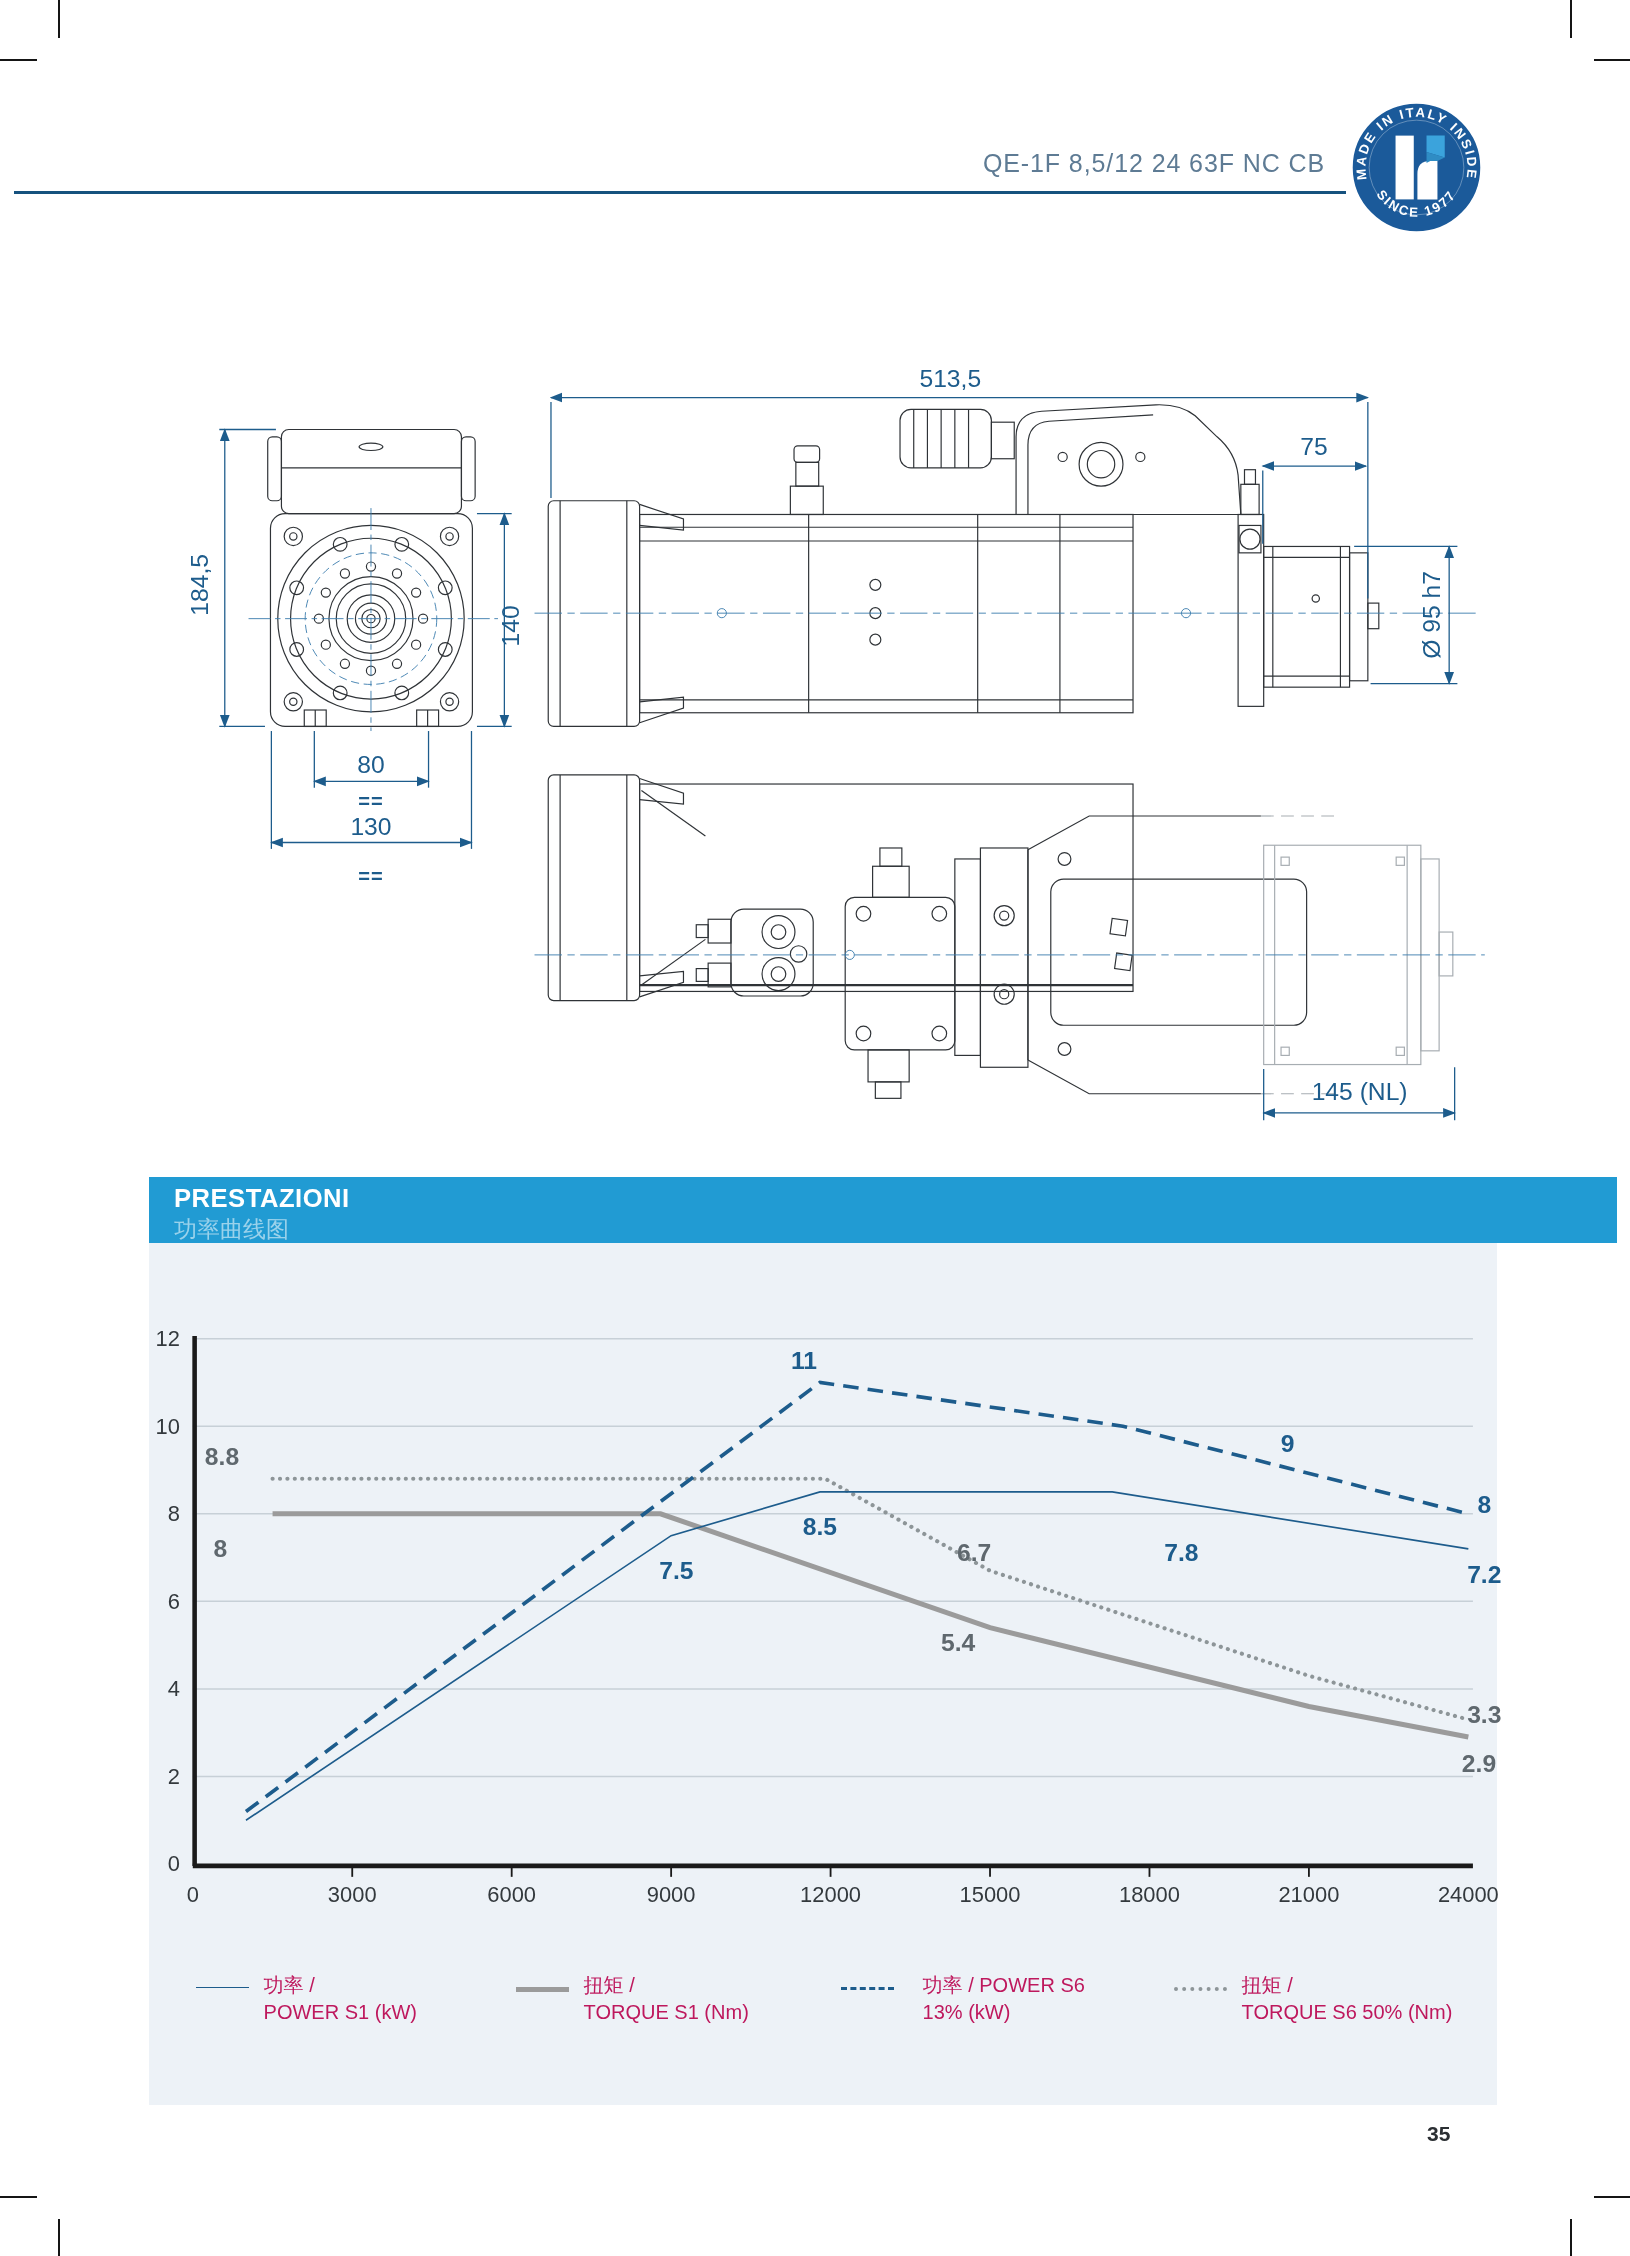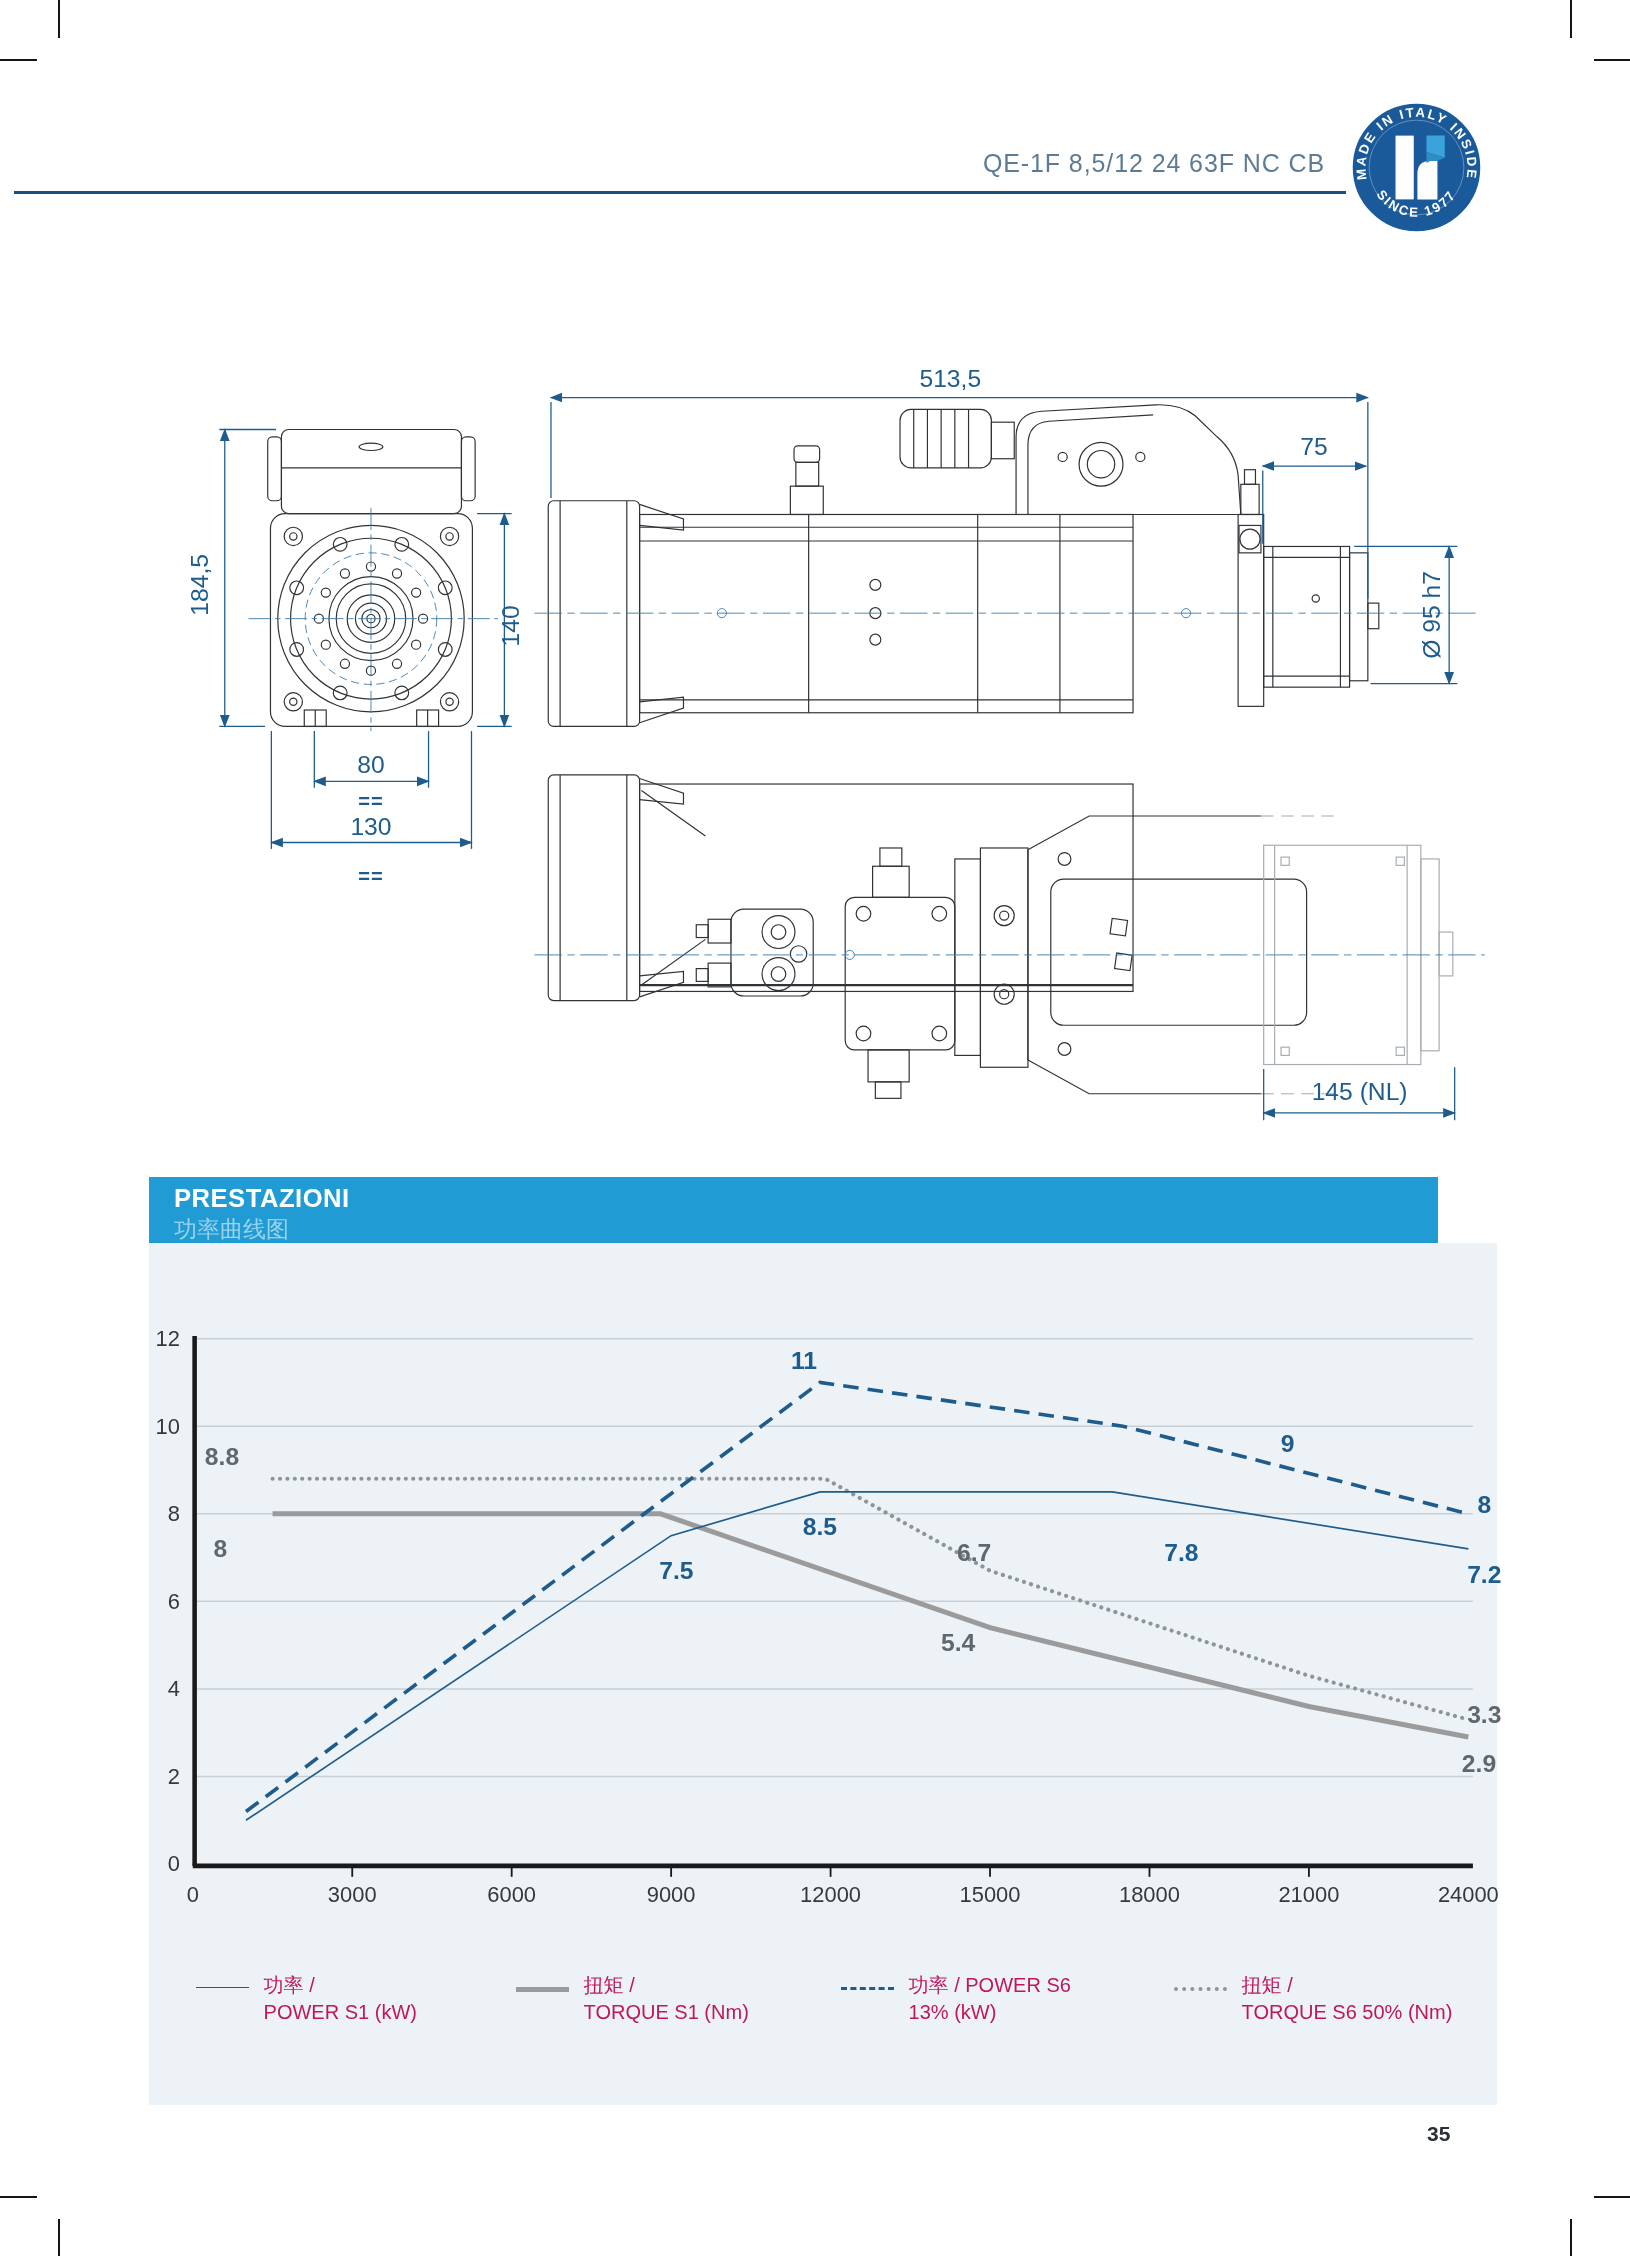--- a/index.html
+++ b/index.html
@@ -9,21 +9,21 @@
   
   .doc-title{position:absolute;top:149px;right:306px;font-size:25px;letter-spacing:0.9px;
              color:#5e7b94;white-space:nowrap;}
   .header-rule{position:absolute;left:13.7px;top:191px;width:1332px;height:2.7px;background:#16527e;}
   .badge{position:absolute;left:1350px;top:101px;width:133px;height:133px;}
   
   .drawings{position:absolute;left:0;top:0;width:1631px;height:2257px;pointer-events:none;}
   text.dim{fill:#1d5c8c;font-family:"Liberation Sans",sans-serif;font-size:27px;}
   text.dimeq{fill:#1d5c8c;font-family:"Liberation Sans",sans-serif;font-size:22px;font-weight:bold;letter-spacing:1px;}
   
-  .perf-bar{position:absolute;left:149px;top:1177px;width:1289px;height:66px;background:#219bd3;}
+  .perf-bar{position:absolute;left:149px;top:1177px;width:1468px;height:66px;background:#219bd3;}
   .perf-title{position:absolute;left:25px;top:7.3px;font-size:25.6px;font-weight:bold;color:#ffffff;letter-spacing:0.5px;}
   .perf-subtitle{position:absolute;left:25px;top:37px;font-size:23px;color:rgba(255,255,255,.55);font-family:Liberation Mono, monospace;}
   .perf-panel{position:absolute;left:149px;top:1243px;width:1348px;height:862px;background:#edf2f7;}
   .chart-layer{position:absolute;left:0;top:0;width:1631px;height:2257px;pointer-events:none;}
   
   .legend-item{position:absolute;top:1972px;display:flex;align-items:flex-start;}
   .legend-swatch{width:53px;margin-top:14.6px;margin-right:14.6px;flex:0 0 53px;}
   .sw-thin-blue{border-top:1.8px solid #1d5c8c;}
   .sw-thick-gray{border-top:5.5px solid #9b9b9b;}
   .sw-dashed-blue{border-top:3.7px dashed #1d5c8c;}
@@ -378,21 +378,21 @@
       <div>POWER S1 (kW)</div>
     </div>
   </div>
   <div class="legend-item" style="left:516px;">
     <div class="legend-swatch sw-thick-gray"></div>
     <div class="legend-text">
       <div>扭矩 /</div>
       <div>TORQUE S1 (Nm)</div>
     </div>
   </div>
-  <div class="legend-item" style="left:841px;">
+  <div class="legend-item" style="left:841px;gap:14px;">
     <div class="legend-swatch sw-dashed-blue"></div>
     <div class="legend-text">
       <div>功率 / POWER S6</div>
       <div>13% (kW)</div>
     </div>
   </div>
   <div class="legend-item" style="left:1174px;">
     <div class="legend-swatch sw-dotted-gray"></div>
     <div class="legend-text">
       <div>扭矩 /</div>

